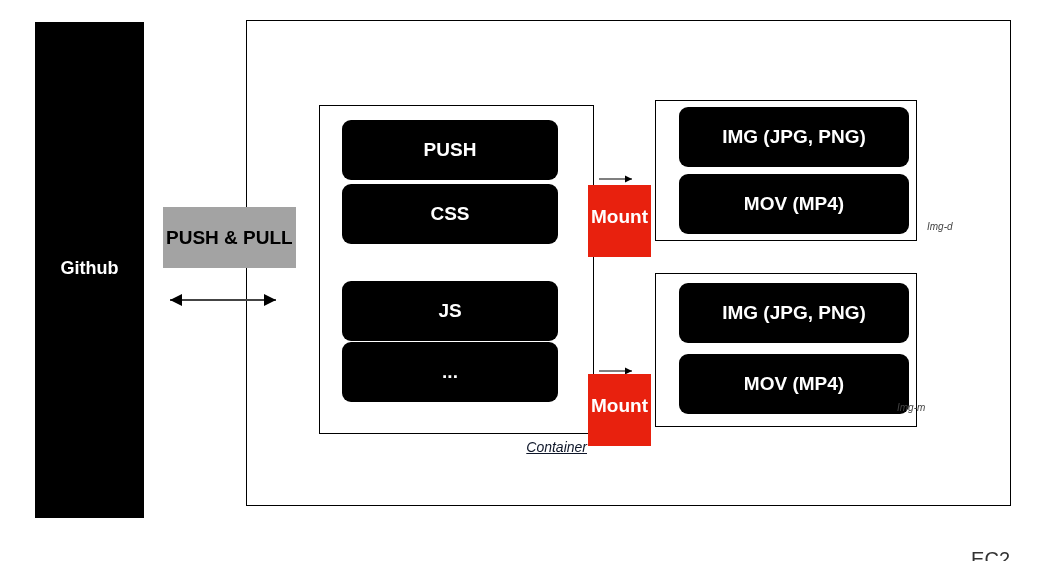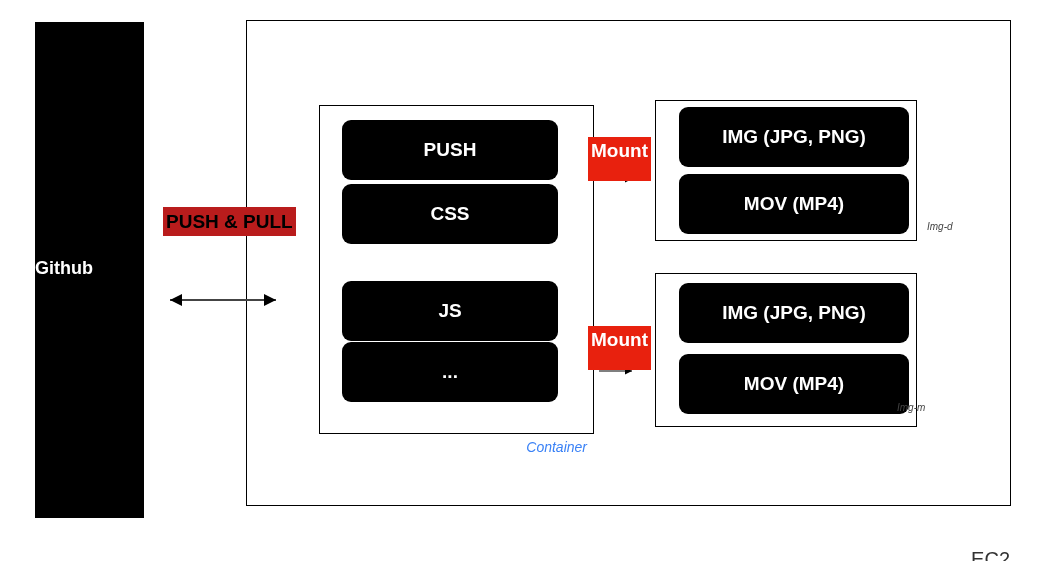--- a/index.html
+++ b/index.html
@@ -1,35 +1,35 @@
 <!DOCTYPE html>
 <html><head>
 <meta charset="utf-8">
 <style>
   html, body { margin:0; padding:0; background:#ffffff; }
   body { width:1052px; height:561px; position:relative; overflow:hidden;
          font-family:"Liberation Sans", sans-serif; }
   .abs { position:absolute; }
   .github { left:35px; top:22px; width:109px; height:496px; background:#000; }
-  .github-label { left:35px; top:258px; width:109px; color:#fff;
+  .github-label { left:35px; top:258px; width:109px; text-align:center; color:#fff;
                   font-weight:bold; font-size:18px; }
   .ec2 { left:246px; top:20px; width:765px; height:486px; border:1px solid #000; box-sizing:border-box; }
   .ec2-label { left:960px; top:548px; width:50px; text-align:right; font-size:20px; color:#333; }
-  .push { left:163px; top:207px; height:29px; padding:0 3px; background:#b91c1c; color:#000;
+  .push { left:163px; top:207px; height:29px; padding:16px 3px; background:#a3a3a3; color:#000;
           font-weight:bold; font-size:19px; line-height:29px; }
   .container { left:319px; top:105px; width:275px; height:329px; border:1px solid #000; box-sizing:border-box; background:#fff; }
-  .container-label { left:480px; top:439px; width:107px; text-align:right; font-size:14px; font-style:italic; color:#3b82f6; }
+  .container-label { left:480px; top:439px; width:107px; text-align:right; font-size:14px; font-style:italic; color:#0f172a;text-decoration:underline; }
   .block { position:absolute; background:#000; color:#fff; border-radius:9px; font-weight:bold;
            font-size:19px; display:flex; align-items:center; justify-content:center; }
   .cblock { left:342px; width:216px; height:60px; }
   .vol { border:1px solid #000; box-sizing:border-box; background:#fff; }
   .vblock { left:679px; width:230px; height:60px; }
   .vol-label { font-size:10px; font-style:italic; color:#444; }
-  .mount { background:#e8210e; color:#fff; font-weight:bold; font-size:19px; height:44px;
-           line-height:28px; padding:0 3px; }
+  .mount { background:#e8210e; color:#fff; font-weight:bold; font-size:19px; height:36px;
+           line-height:28px; padding:18px 3px;margin-top:48px; }
 </style>
 </head>
 <body>
 
 <div class="abs github"></div>
 <div class="abs github-label">Github</div>
 
 <div class="abs ec2"></div>
 <div class="abs ec2-label">EC2</div>
 

